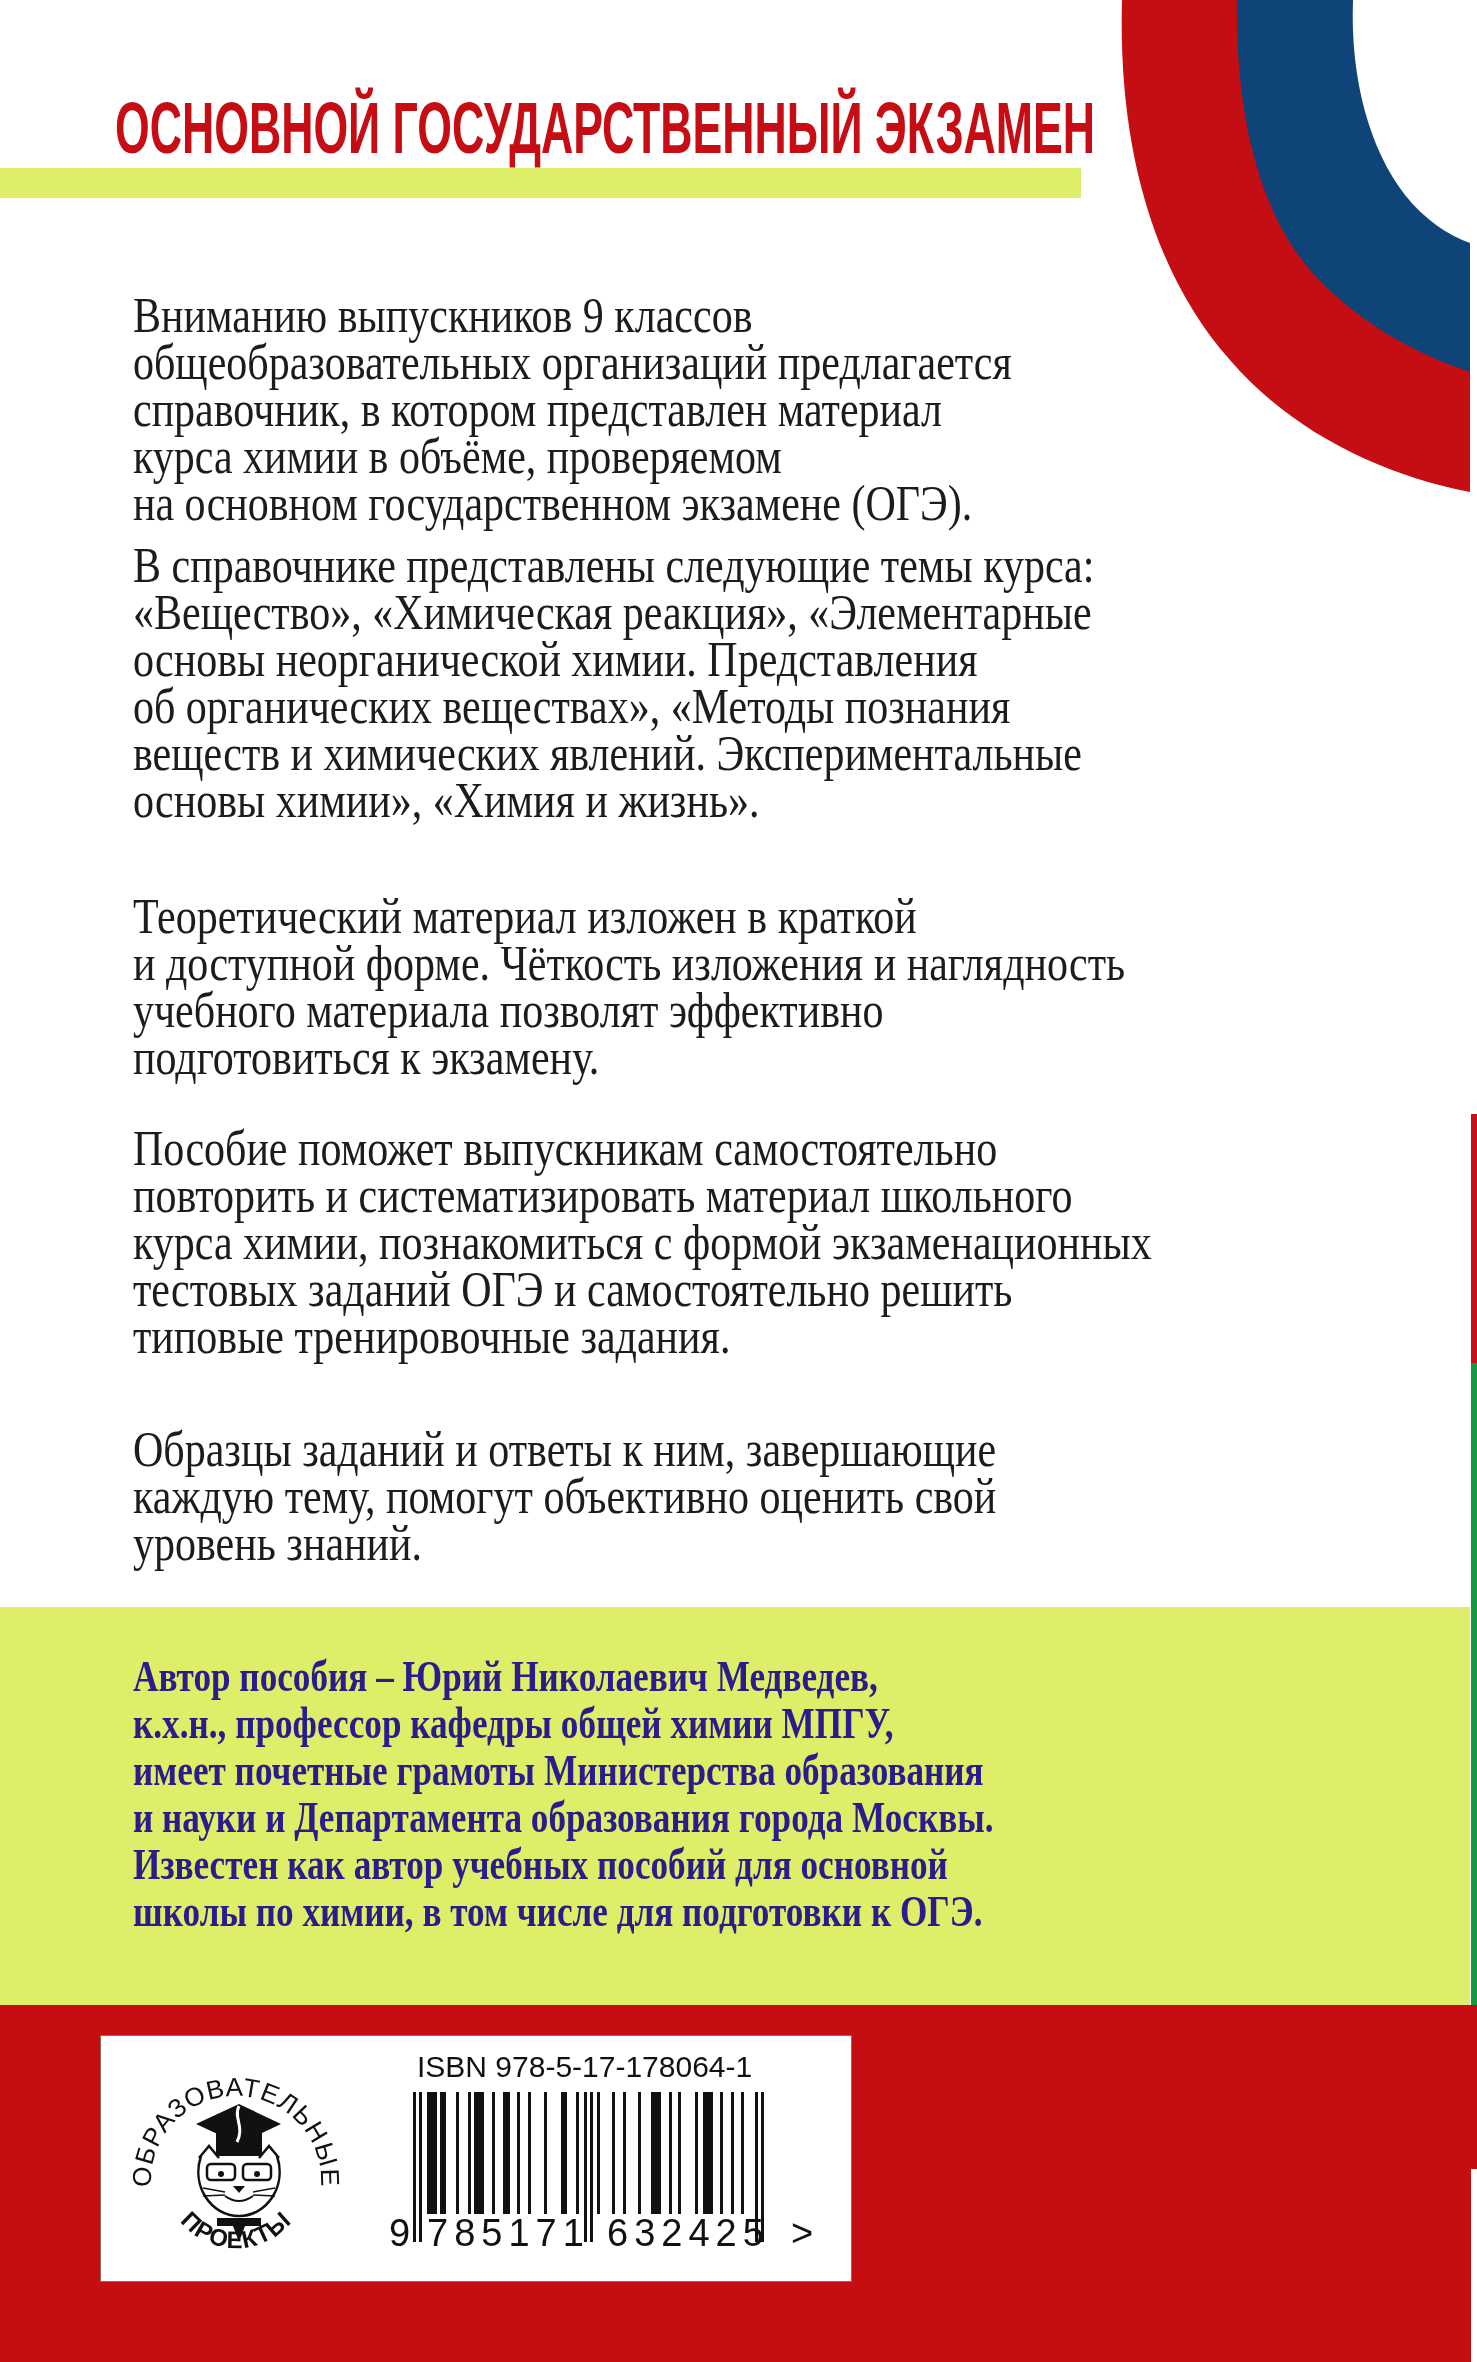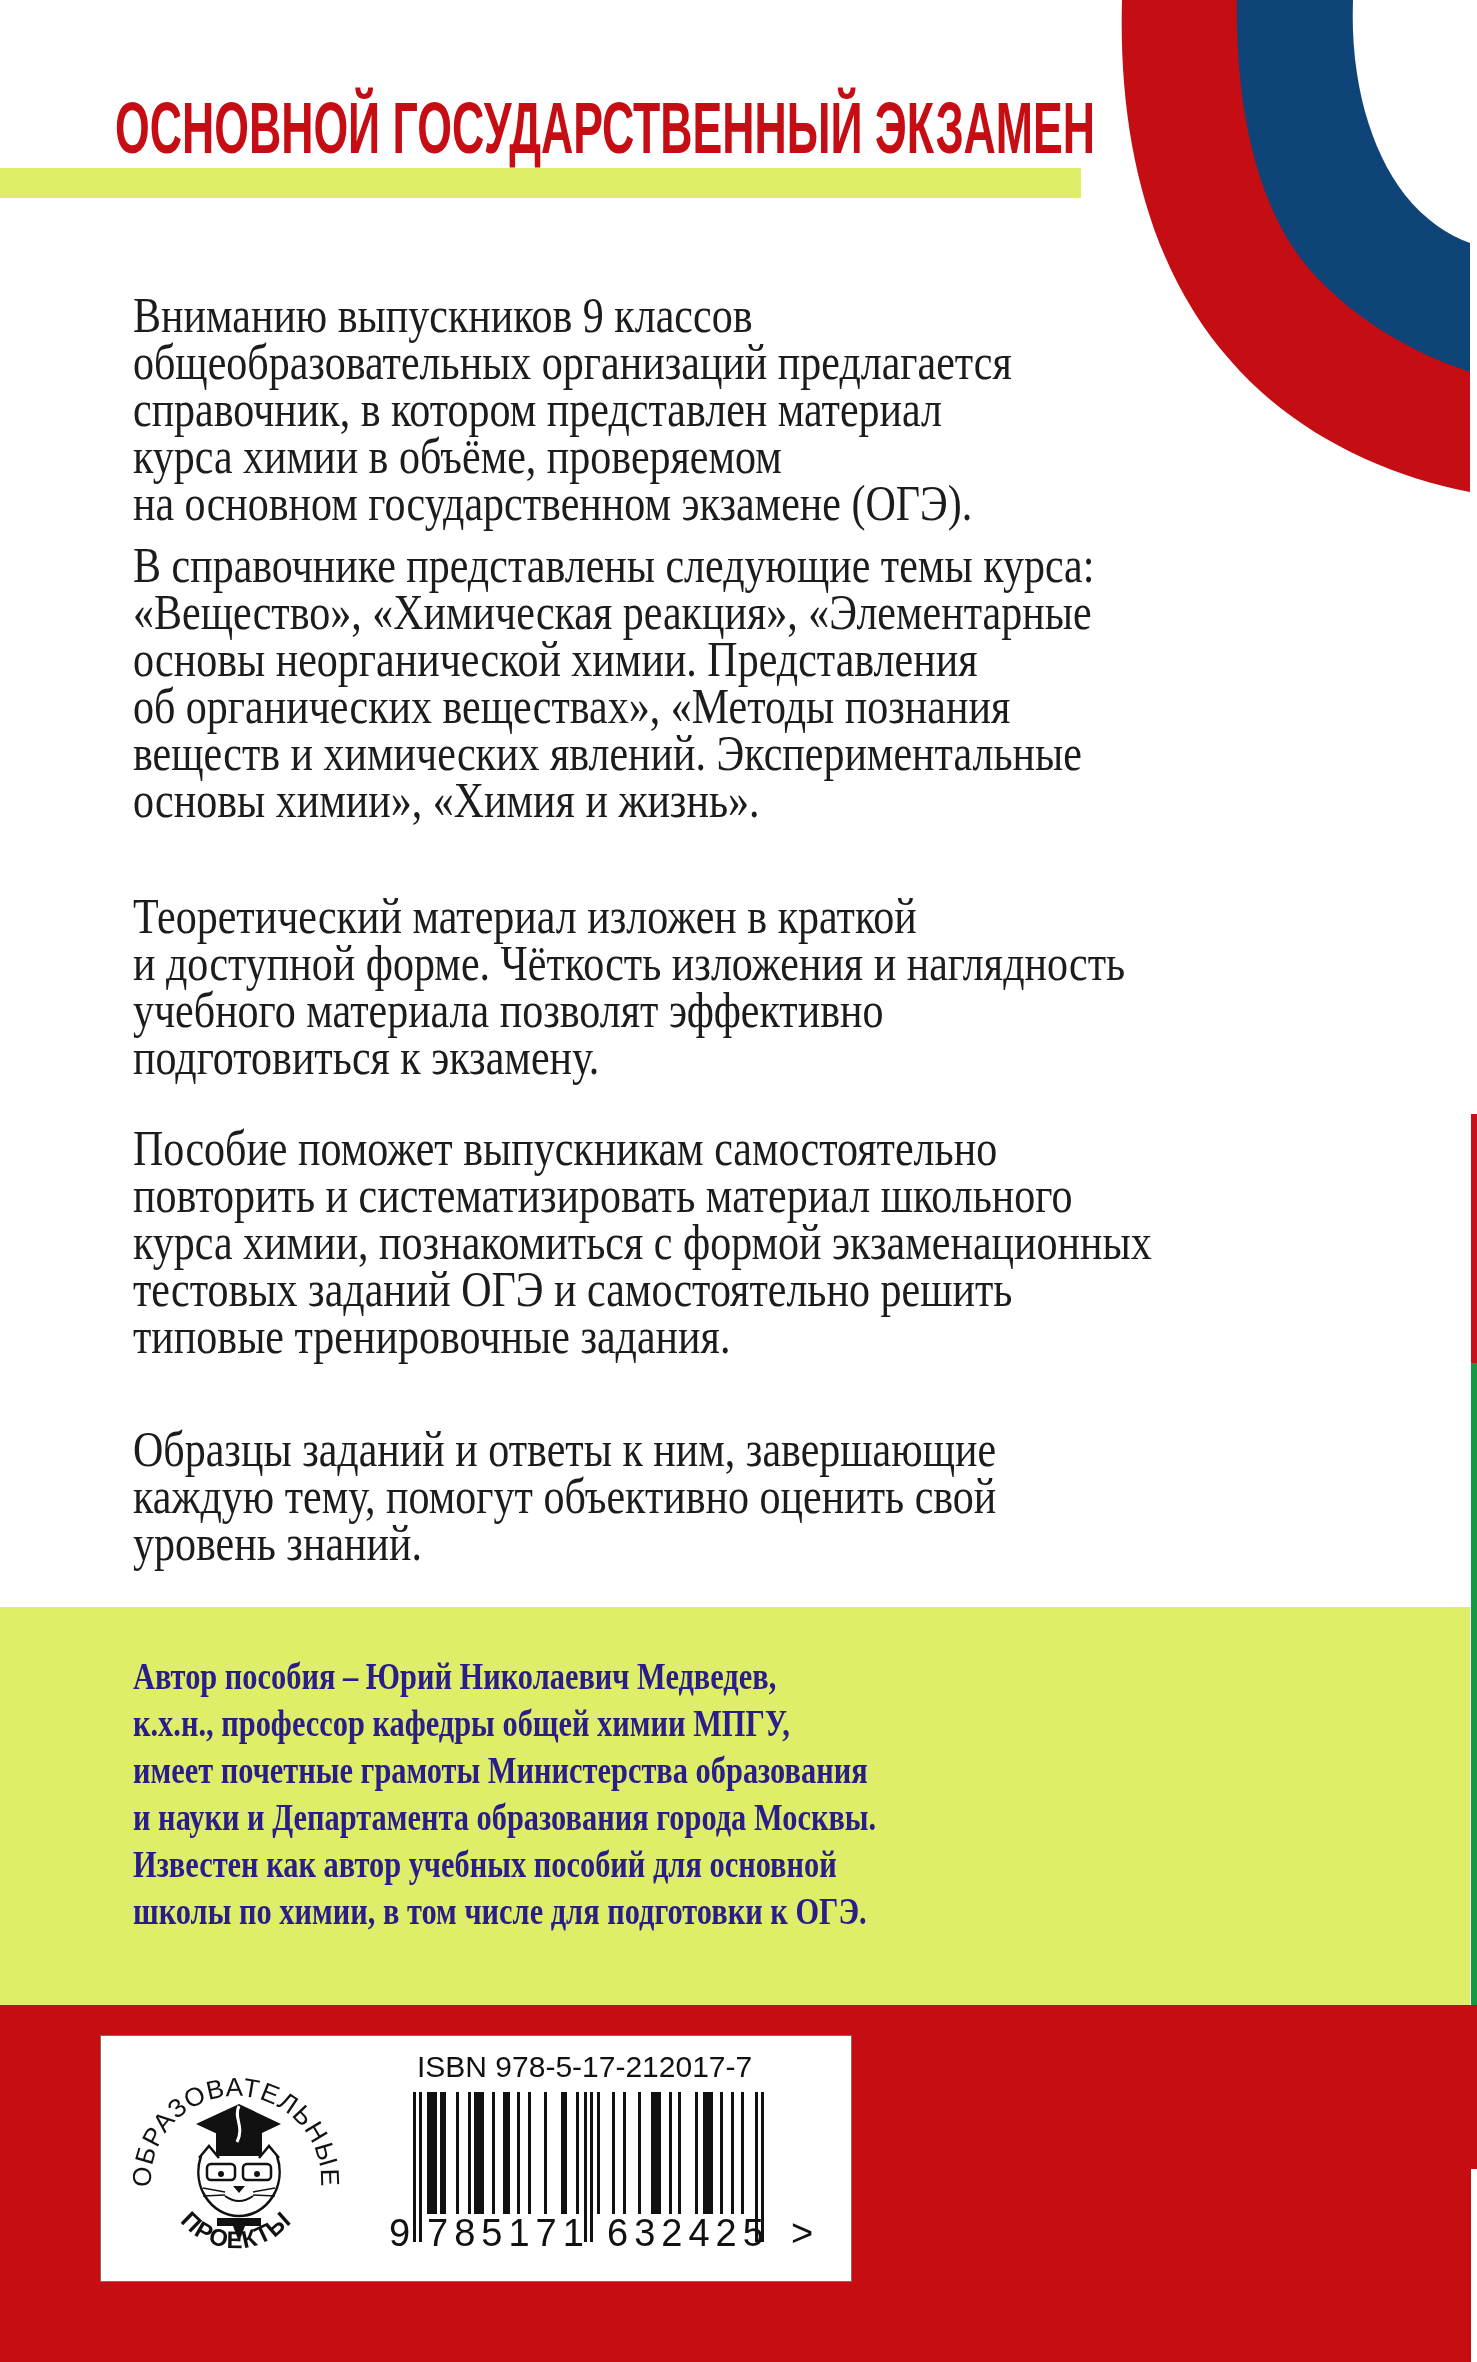--- a/index.html
+++ b/index.html
@@ -37,21 +37,21 @@
     height: 47px;
   }
 
   
   .author-bg {
     position: absolute; left: 0; top: 1607px; width: 1470px; height: 398px;
     background: #dfee69;
   }
   .author {
     position: absolute; left: 133px; top: 1653px;
-    color: #2a1c8a; font-weight: bold; font-size: 38px; line-height: 47px;
+    color: #2a1c8a; font-weight: bold; font-size: 44px; line-height: 47px;
   }
   .author .line {
     display: block; white-space: nowrap; height: 47px;
     transform-origin: left center; transform: scaleX(0.80);
   }
 
   
   .spine-red   { position: absolute; left: 1471px; top: 1114px; width: 6px; height: 250px; background: #c8111a; }
   .spine-green { position: absolute; left: 1471px; top: 1363px; width: 6px; height: 642px; background: #139a43; }
 
@@ -180,21 +180,21 @@
       <polygon points="112,140 124,140 118,147" fill="#111"></polygon>
       <path d="M104,150 Q118,160 132,150" fill="none" stroke="#111" stroke-width="2"></path>
       <line x1="82" y1="142" x2="104" y2="146" stroke="#111" stroke-width="1.5"></line>
       <line x1="82" y1="150" x2="104" y2="149" stroke="#111" stroke-width="1.5"></line>
       <line x1="154" y1="142" x2="132" y2="146" stroke="#111" stroke-width="1.5"></line>
       <line x1="154" y1="150" x2="132" y2="149" stroke="#111" stroke-width="1.5"></line>
       <polygon points="96,172 140,172 140,180 124,180 118,196 112,180 96,180" fill="#111"></polygon>
     </g>
   </svg>
 
-  <div class="isbn-text">ISBN 978-5-17-212017-7</div>
+  <div class="isbn-text">ISBN 978-5-17-178064-1</div>
 
   <svg class="bars" viewBox="0 0 360 150" xmlns="http://www.w3.org/2000/svg" preserveAspectRatio="none">
     <g fill="#111">
       <rect x="0" y="0" width="3" height="150"></rect>
         <rect x="6" y="0" width="3" height="150"></rect>
       <rect x="14" y="0" width="10" height="122"></rect>
         <rect x="27" y="0" width="6" height="122"></rect>
       <rect x="43" y="0" width="3" height="122"></rect>
         <rect x="55" y="0" width="3" height="122"></rect>
       <rect x="61" y="0" width="10" height="122"></rect>

